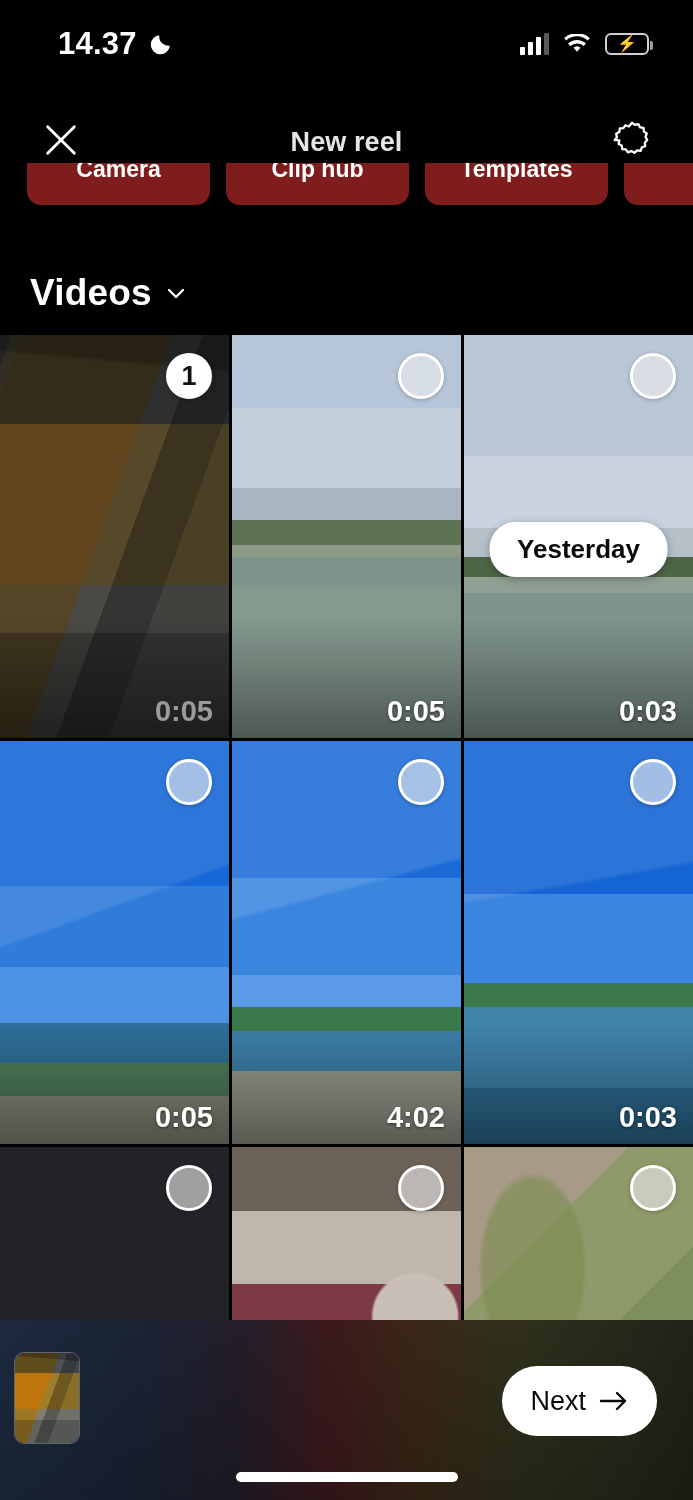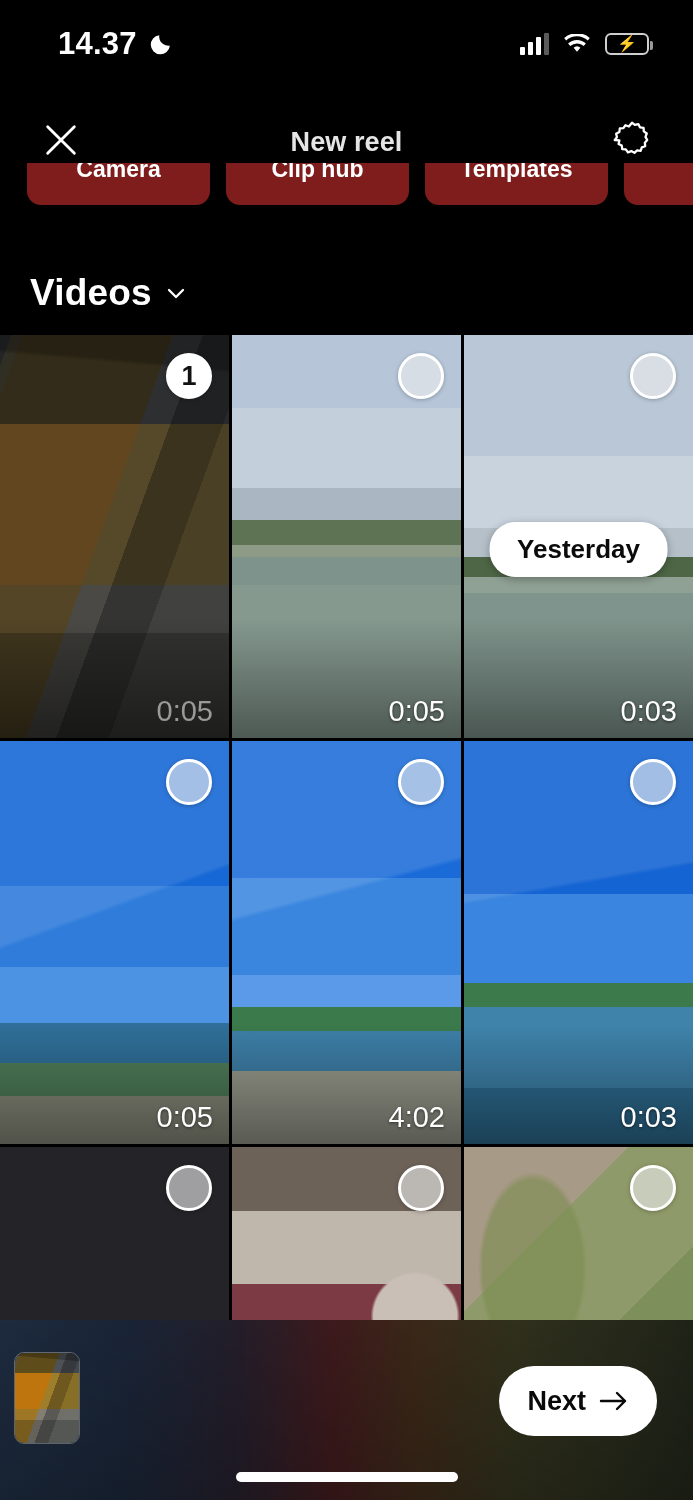--- a/index.html
+++ b/index.html
@@ -85,21 +85,21 @@
     grid-auto-rows:403px; gap:3px; overflow:hidden; background:#000;
   }
   .cell{ position:relative; overflow:hidden; background:#0d0d0d; }
   .cell .photo{ position:absolute; inset:0; }
   .cell .scrim{
     position:absolute; left:0; right:0; bottom:0; height:120px;
     background:linear-gradient(to top, rgba(0,0,0,.42), rgba(0,0,0,0));
   }
   .dur{
     position:absolute; right:16px; bottom:10px;
-    color:#fff; font-size:29px; font-weight:400;
+    color:#fff; font-size:29px; font-weight:700;
     text-shadow:0 1px 3px rgba(0,0,0,.55);
     text-align:center;
   }
   .cell.selected .dur{ color:#9a9a9a; text-shadow:none; }
   .cell.selected .photo{ filter:brightness(.58) saturate(.65); }
 
   .selcircle{
     position:absolute; right:17px; top:18px; width:46px; height:46px;
     border-radius:50%; border:3px solid #ffffff;
     background:rgba(235,235,235,.62);
@@ -188,21 +188,21 @@
     border-radius:10px; overflow:hidden; border:1px solid rgba(255,255,255,.3);
     z-index:2;
   }
   .bb-thumb .photo{ position:absolute; inset:0; }
   .next-btn{
     position:absolute; right:36px; top:46px; height:70px; min-width:122px;
     background:#fff; border-radius:36px;
     display:flex; align-items:center; justify-content:center; gap:13px;
     padding:0 28px; z-index:2;
   }
-  .next-label{ color:#0a0a0a; font-size:27px; font-weight:700; }
+  .next-label{ color:#0a0a0a; font-size:27px; font-weight:400; }
   .next-arrow{ display:flex; align-items:center; }
   .home-indicator{
     position:absolute; left:50%; transform:translateX(-50%); bottom:18px;
     width:222px; height:10px; border-radius:6px; background:#fff; z-index:2;
   }
 </style>
 </head>
 <body>
 
 <div class="phone">

